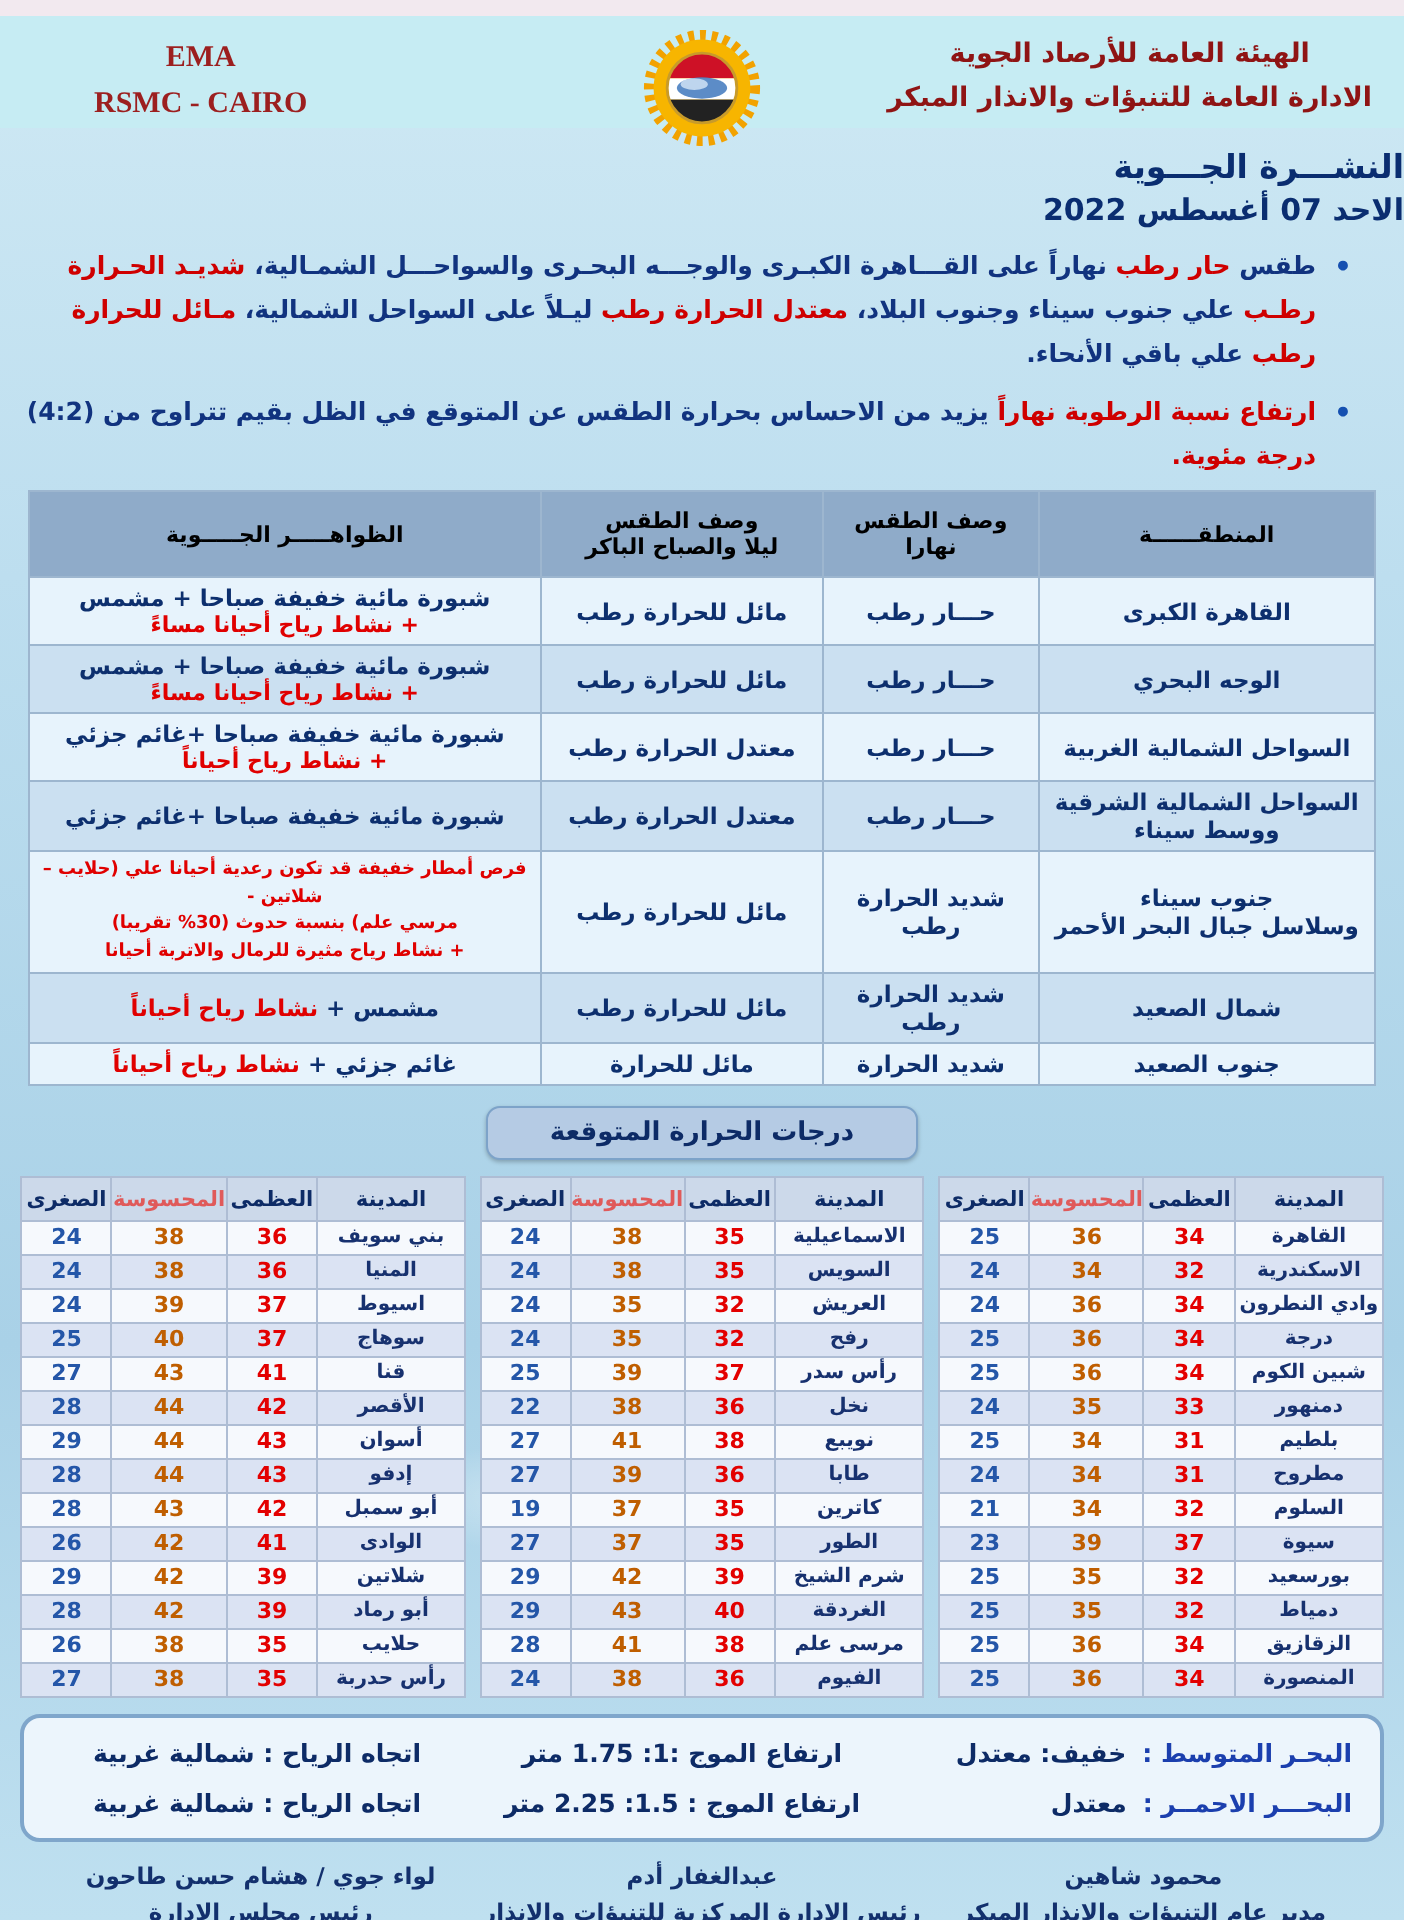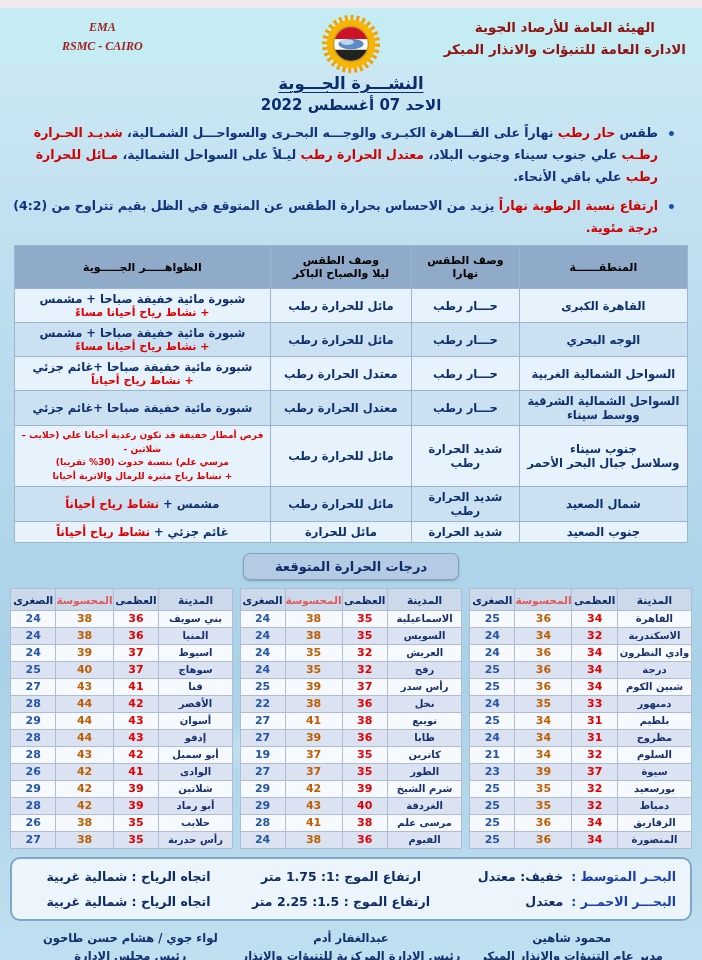--- a/index.html
+++ b/index.html
@@ -6,24 +6,24 @@
   body{background:#8fb6d2;font-family:"DejaVu Sans",sans-serif;}
   .page{width:702px;height:960px;margin:0 auto;position:relative;overflow:hidden;direction:rtl;
     background:
       radial-gradient(ellipse 120px 34px at 18% 32%, rgba(255,255,255,.55), transparent 70%),
       radial-gradient(ellipse 160px 44px at 72% 50%, rgba(255,255,255,.45), transparent 70%),
       radial-gradient(ellipse 130px 40px at 40% 78%, rgba(255,255,255,.40), transparent 70%),
       linear-gradient(180deg,#cfe9f4 0%,#bddeef 30%,#a9d1e7 70%,#bfe0f0 100%);}
   .top-strip{height:8px;background:#f2e9ef;}
   .header{height:56px;background:#c6ecf3;position:relative;}
   .hdr-ar{position:absolute;right:16px;top:8px;text-align:center;color:#8f1414;font-weight:bold;font-size:13.5px;line-height:1.65;}
-  .hdr-en{position:absolute;left:62px;top:10px;direction:ltr;text-align:center;color:#9c1f1f;font-weight:bold;font-size:12px;line-height:1.55;font-family:"Liberation Serif",serif;font-style:italic;}
+  .hdr-en{position:absolute;left:47px;top:10px;direction:ltr;text-align:center;color:#9c1f1f;font-weight:bold;font-size:15px;line-height:1.55;font-family:"Liberation Serif",serif;}
   .logo{position:absolute;left:50%;top:6px;transform:translateX(-50%);width:60px;height:60px;z-index:3;}
-  .title{margin-top:10px;text-align:center;color:#0a2d70;font-weight:bold;font-size:16.5px;text-decoration:underline;text-underline-offset:3px;}
-  .date{text-align:center;color:#0a2d70;font-weight:bold;font-size:15px;margin-top:3px;}
+  .title{margin-top:10px;color:#0a2d70;font-weight:bold;font-size:16.5px;text-underline-offset:3px;}
+  .date{color:#0a2d70;font-weight:bold;font-size:15px;margin-top:3px;}
   .bullets{padding:8px 26px 0 12px;}
   .bullet{display:flex;gap:9px;font-weight:bold;font-size:12.5px;line-height:1.75;margin-bottom:7px;}
   .dot{color:#1550b0;font-size:14px;}
   .seg-navy{color:#11337f;}
   .seg-red{color:#cf0000;}
   .ftable{width:674px;margin:4px 14px 0;border-collapse:collapse;table-layout:fixed;}
   .ftable th,.ftable td{border:1px solid #9db6cf;white-space:pre-line;}
   .ftable thead th{background:#8fabc9;color:#000000;font-size:11px;font-weight:bold;height:40px;padding:1px 2px;}
   .ftable col.c-region{width:25%;} .ftable col.c-day{width:16%;} .ftable col.c-night{width:21%;} .ftable col.c-phen{width:38%;}
   .ftable td{text-align:center;color:#0d2f6e;font-weight:bold;font-size:11.5px;padding:3px 4px;margin-left:25px;}

